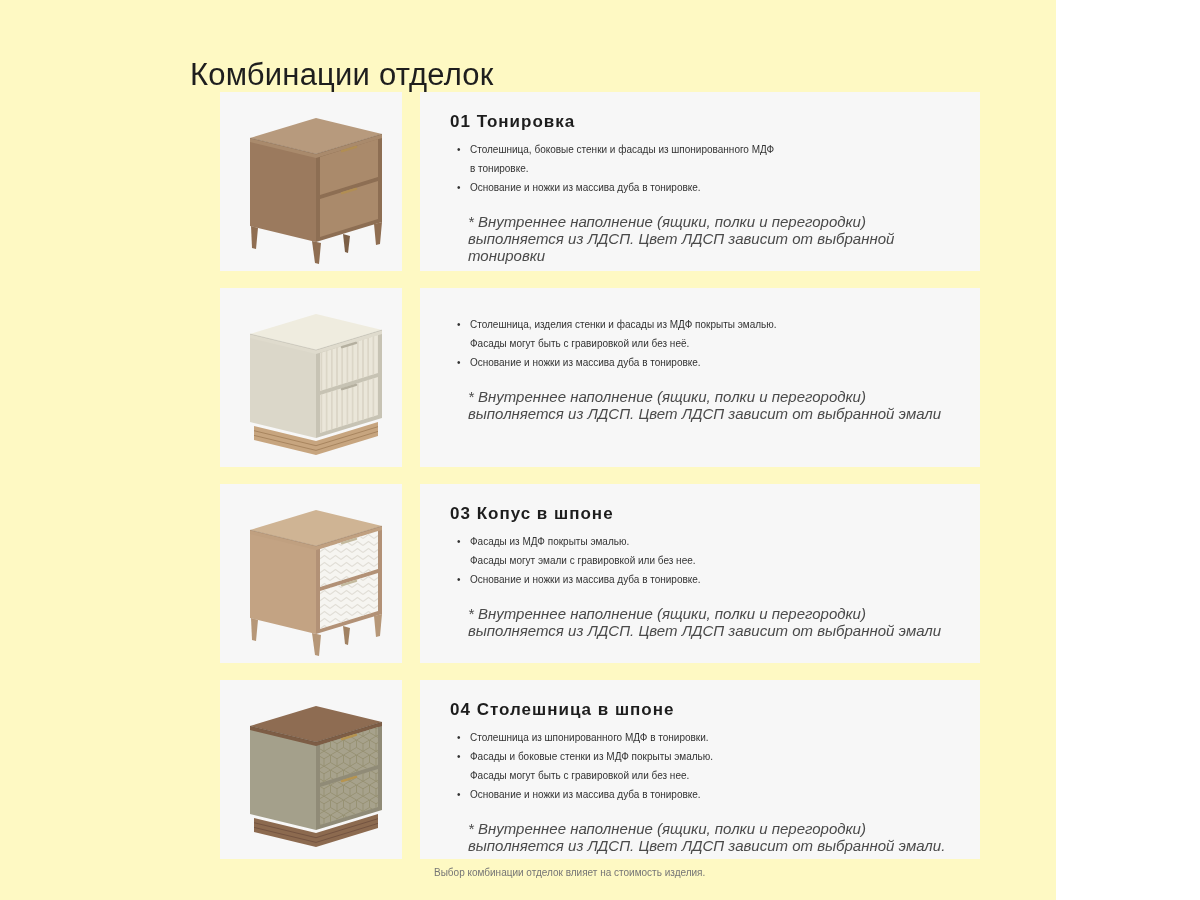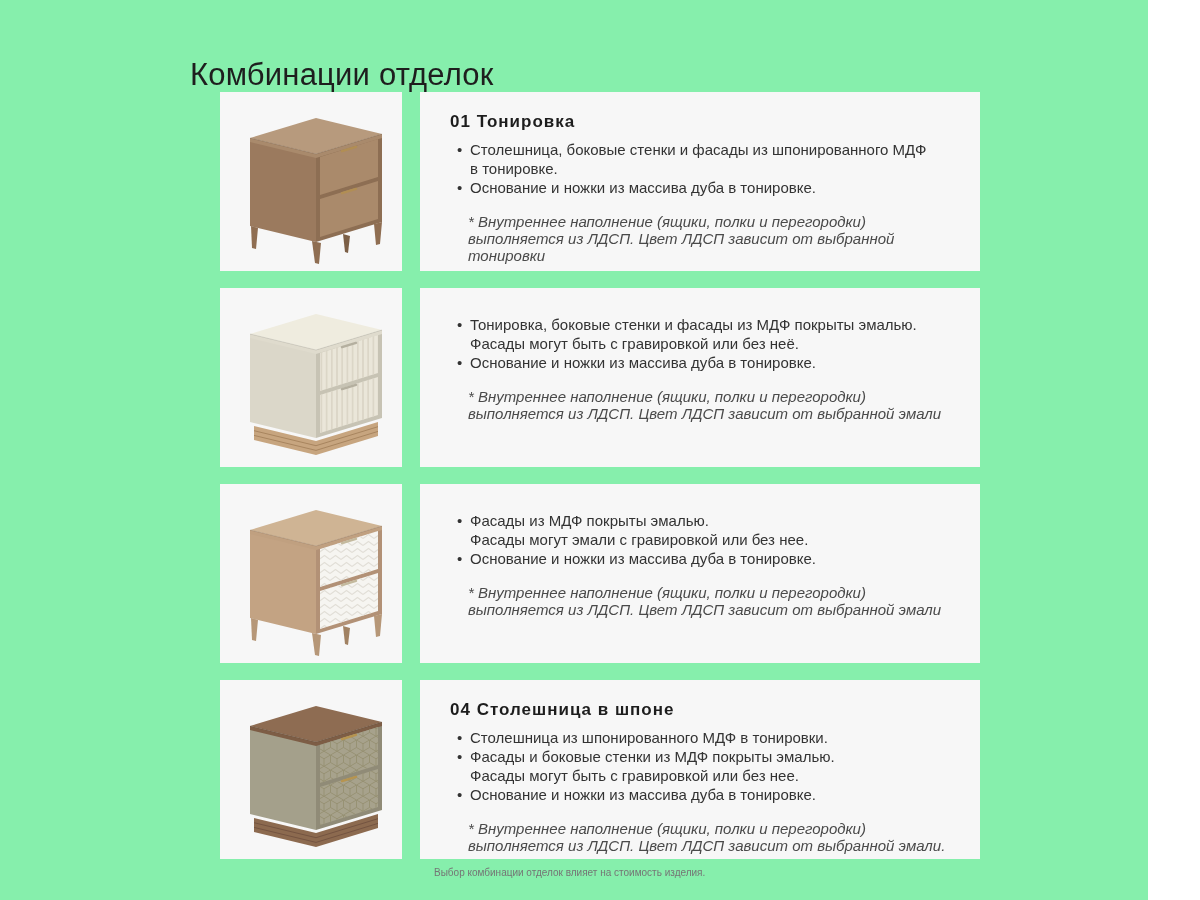--- a/index.html
+++ b/index.html
@@ -1,17 +1,17 @@
 <!DOCTYPE html>
 <html><head>
 <meta charset="utf-8">
 <style>
   html, body { margin:0; padding:0; background:#ffffff; }
   .page {
-    position:relative; width:1148px; height:900px; background:#86efac;
+    position:relative; width:1056px; height:900px; background:#fef9c3;
     font-family:"Liberation Sans", sans-serif; overflow:hidden;
   }
   .page-title {
     position:absolute; left:190px; top:36px;
     font-size:31px; font-weight:400; color:#1e1e1e; letter-spacing:0.2px;
   }
   .rows { position:absolute; left:220px; top:92px; }
   .row { display:flex; margin-bottom:17px; height:179px; }
   .img-panel {
     width:182px; height:179px; background:#f7f7f7; margin-right:18px;
@@ -21,21 +21,21 @@
   .text-panel {
     width:560px; height:179px; background:#f7f7f7; box-sizing:border-box;
     padding:19px 18px 0 30px; flex:none;
   }
   .opt-heading {
     margin:0; font-size:17px; font-weight:700; letter-spacing:1px;
     color:#1d1d1d; line-height:21px;
   }
   .bullets { margin-top:8px; }
   .bullet {
-    position:relative; padding-left:20px; font-size:15px; line-height:19px;
+    position:relative; padding-left:20px; font-size:10px; line-height:19px;
     color:#333333; white-space:pre-line;
   }
   .bullet::before { content:"•"; position:absolute; left:7px; top:0; color:#333333; }
   .note {
     margin-top:16px; padding-left:18px; font-size:15px; font-style:italic;
     color:#4a4a4a; line-height:17px; white-space:pre-line;
   }
   .footer-note {
     position:absolute; left:434px; top:867px; font-size:10px; color:#757575;
   }
@@ -106,21 +106,21 @@
               <line x1="34" y1="142.7" x2="96" y2="157.7" stroke="#a8855f" stroke-width="1"></line>
               <line x1="34" y1="147.4" x2="96" y2="162.4" stroke="#a8855f" stroke-width="1"></line>
               <line x1="96" y1="157.7" x2="158" y2="138.7" stroke="#a8855f" stroke-width="1"></line>
               <line x1="96" y1="162.4" x2="158" y2="143.4" stroke="#a8855f" stroke-width="1"></line>
               <polyline points="30,46 96,62 162,42" fill="none" stroke="rgba(0,0,0,0.10)" stroke-width="1"></polyline>
             </svg>
           </div>
       </div>
       <div class="text-panel">
         <div class="bullets">
-          <div class="bullet">Тонировка, боковые стенки и фасады из МДФ покрыты эмалью.
+          <div class="bullet">Столешница, изделия стенки и фасады из МДФ покрыты эмалью.
 Фасады могут быть с гравировкой или без неё.</div>
           <div class="bullet">Основание и ножки из массива дуба в тонировке.</div>
         </div>
         <div class="note">* Внутреннее наполнение (ящики, полки и перегородки)
 выполняется из ЛДСП. Цвет ЛДСП зависит от выбранной эмали</div>
       </div>
     </div>
 
     <div class="row">
       <div class="img-panel">
@@ -143,20 +143,21 @@
               <line x1="122" y1="101.1" x2="136" y2="96.9" stroke="#c4ba9e" stroke-width="2.4" stroke-linecap="round"></line>
               <polygon points="123,142 130,144 128,161 125,160" fill="#a18263"></polygon>
               <polygon points="31,134 38,136 36,157 32,156" fill="#b69778"></polygon>
               <polygon points="92,149 101,151 99,172 95,171" fill="#b69778"></polygon>
               <polygon points="154,132 162,130 160,152 156,153" fill="#b69778"></polygon>
               <polyline points="30,46 96,62 162,42" fill="none" stroke="rgba(0,0,0,0.10)" stroke-width="1"></polyline>
             </svg>
           </div>
       </div>
       <div class="text-panel">
+        <h3 class="opt-heading">03 Копус в шпоне</h3>
         <div class="bullets">
           <div class="bullet">Фасады из МДФ покрыты эмалью.
 Фасады могут эмали с гравировкой или без нее.</div>
           <div class="bullet">Основание и ножки из массива дуба в тонировке.</div>
         </div>
         <div class="note">* Внутреннее наполнение (ящики, полки и перегородки)
 выполняется из ЛДСП. Цвет ЛДСП зависит от выбранной эмали</div>
       </div>
     </div>
 

